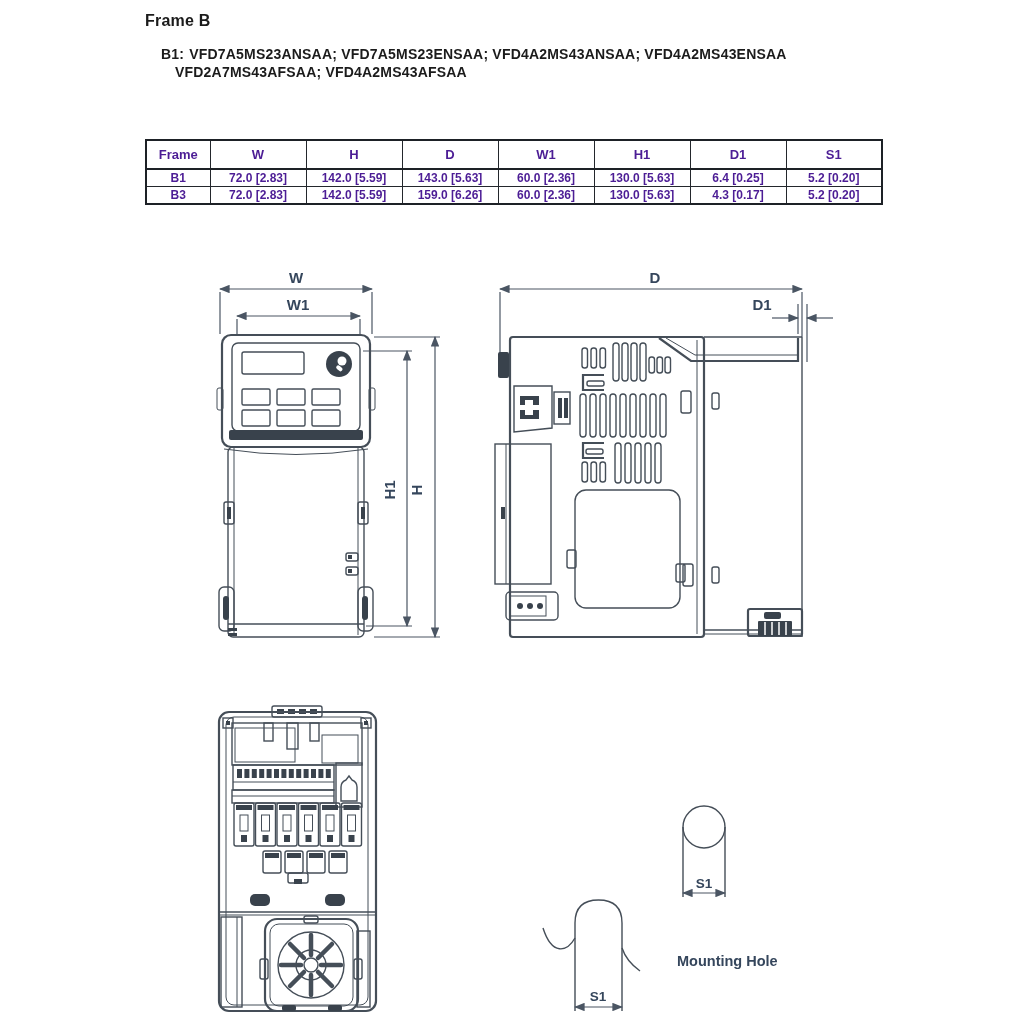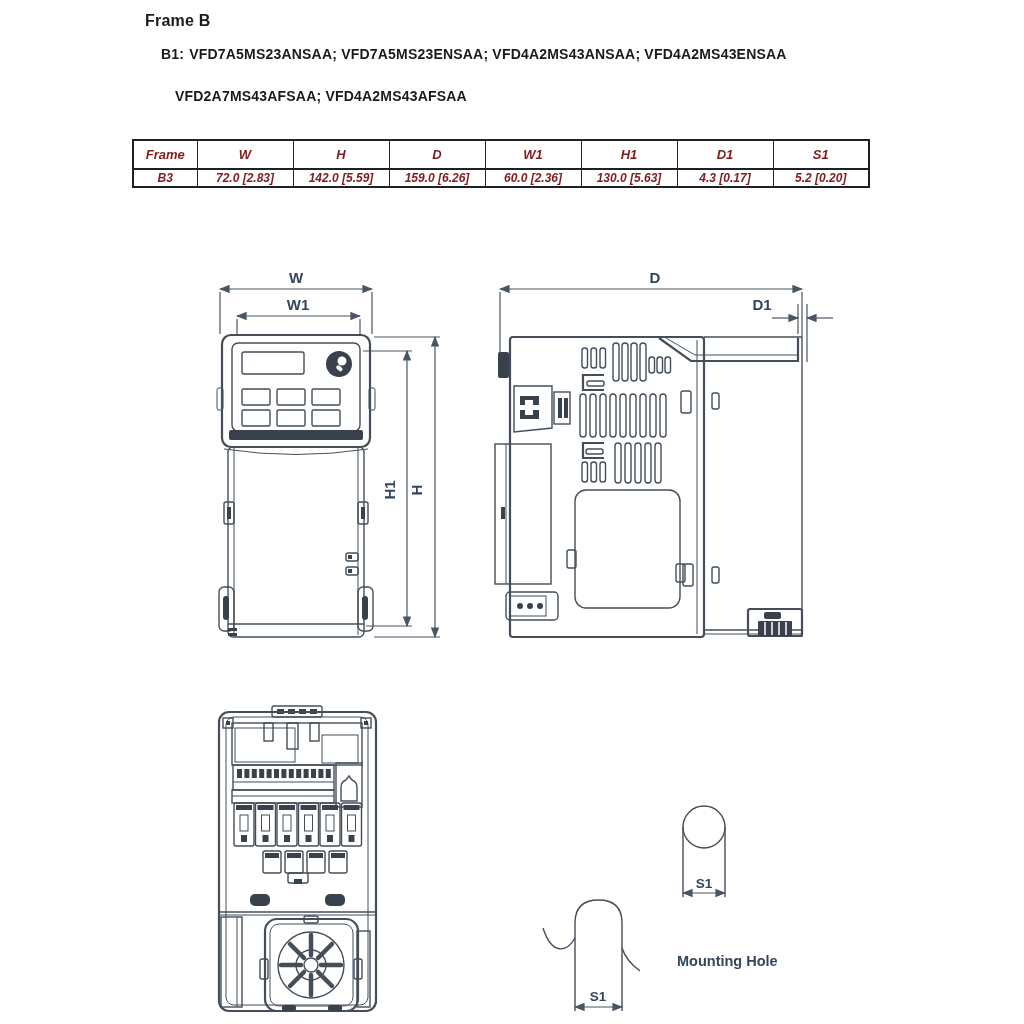--- a/index.html
+++ b/index.html
@@ -11,26 +11,26 @@
   }
   html,body{margin:0;padding:0;background:#ffffff;}
   .page{
     position:relative;width:1024px;height:1024px;background:#fff;overflow:hidden;
     font-family:"Liberation Sans", sans-serif;color:var(--text);
   }
   .title{position:absolute;left:145px;top:12px;font-size:16px;font-weight:bold;letter-spacing:.2px;}
   .models{position:absolute;left:145px;top:45px;font-size:14px;font-weight:600;letter-spacing:.2px;line-height:18px;white-space:nowrap;}
   .model-line{display:flex;}
   .model-line .prefix{margin-right:5px;padding-left:16px;}
-  .model-line.indent{padding-left:30px;margin-top:24px;}
+  .model-line.indent{padding-left:30px;}
   .unit-note{position:absolute;left:145px;top:120px;width:736px;text-align:right;font-size:12px;font-weight:600;}
   table.dims{
-    position:absolute;left:132px;top:139px;width:736px;
+    position:absolute;left:145px;top:139px;width:736px;
     border-collapse:collapse;table-layout:fixed;
-    font-size:12px;font-weight:600;color:#7f1d1d;font-style:italic;
+    font-size:12px;font-weight:600;color:#4c1d95;
   }
   table.dims th,table.dims td{
     border:1.4px solid #23272c;text-align:center;vertical-align:middle;
     padding:0;overflow:hidden;white-space:nowrap;
   }
   table.dims{border:2.2px solid #1d2126;}
   table.dims th{height:27px;font-size:13px;font-weight:600;border-bottom:2.4px solid #1d2126;}
   table.dims td{height:16px;}
   col.c-frame{width:64px;}
   col.c-dim{width:96px;}
@@ -80,20 +80,30 @@
         <th>W</th>
         <th>H</th>
         <th>D</th>
         <th>W1</th>
         <th>H1</th>
         <th>D1</th>
         <th>S1</th>
       </tr>
     </thead>
     <tbody>
+      <tr>
+        <td>B1</td>
+        <td>72.0 [2.83]</td>
+        <td>142.0 [5.59]</td>
+        <td>143.0 [5.63]</td>
+        <td>60.0 [2.36]</td>
+        <td>130.0 [5.63]</td>
+        <td>6.4 [0.25]</td>
+        <td>5.2 [0.20]</td>
+      </tr>
       <tr>
         <td>B3</td>
         <td>72.0 [2.83]</td>
         <td>142.0 [5.59]</td>
         <td>159.0 [6.26]</td>
         <td>60.0 [2.36]</td>
         <td>130.0 [5.63]</td>
         <td>4.3 [0.17]</td>
         <td>5.2 [0.20]</td>
       </tr>

